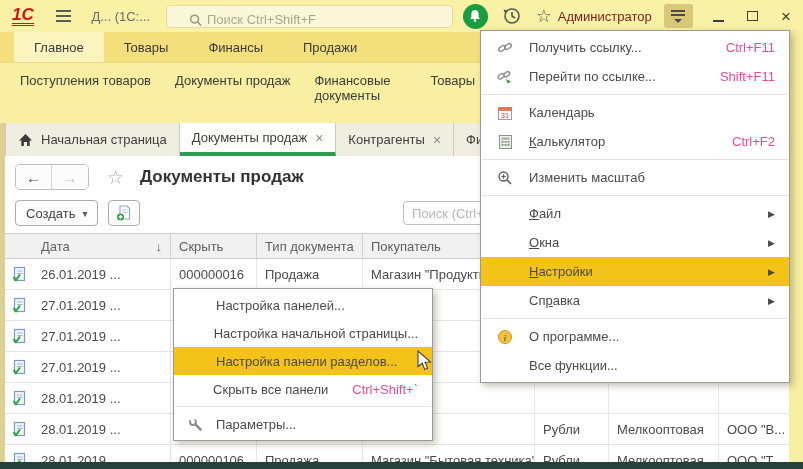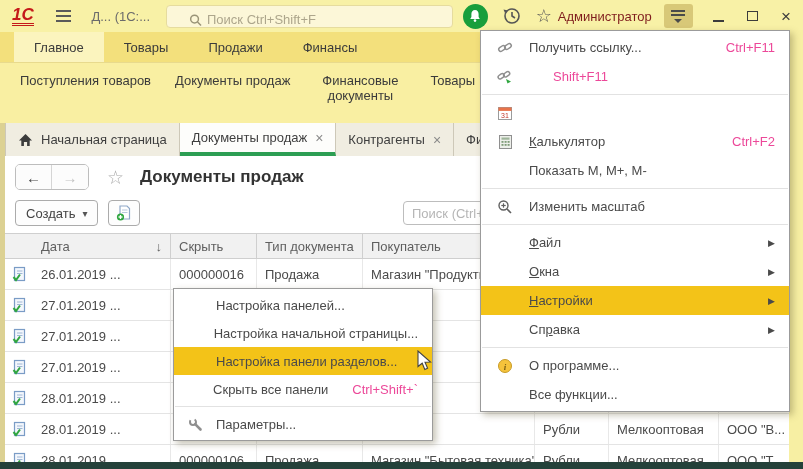--- a/index.html
+++ b/index.html
@@ -37,21 +37,21 @@
   .close-glyph { font-size:17px; color:#3c3c3c; line-height:1; }
 
   
   .ribbon-tabs { position:absolute; left:0; top:32px; width:803px; height:30px;
     background:#F3E07C; display:flex; align-items:stretch; padding-left:14px; }
   .ribbon-tab { padding:0 20px; display:flex; align-items:center; color:#3b3b3b; }
   .ribbon-tab.active { background:#FBF4BE; }
   .commands { position:absolute; left:0; top:62px; width:803px; height:61px;
     background:#F9EFA2; border-top:1px solid #E8DA8D; display:flex; padding:10px 0 0 20px; gap:24px; }
   .cmd { color:#3b3b3b; white-space:normal; }
-  .cmd.wrap { max-width:92px;text-align:center; }
+  .cmd.wrap { max-width:92px; }
 
   
   .tabbar { position:absolute; left:0; top:123px; width:789px; height:33px;
     background:#eab308; display:flex; align-items:stretch; }
   .vtab { display:flex; align-items:center; gap:8px; padding:0 12px;
     background:#F0EDE1; border-right:1px solid #CDC8B8; color:#3f3f3f; white-space:nowrap; }
   .vtab.first { border-left:1px solid #CDC8B8; margin-left:5px; }
   .vtab.active { background:#FDFDFB; border-bottom:4px solid #2C9E53; }
   .vtab .x { color:#8a8a8a; font-size:14px; }
 
@@ -167,22 +167,22 @@
       </div>
     <div class="win-btn">
         <span class="close-glyph">×</span>
       </div>
   </div>
 </div>
 
 <div class="ribbon-tabs">
   <div class="ribbon-tab active">Главное</div>
   <div class="ribbon-tab">Товары</div>
+  <div class="ribbon-tab">Финансы</div>
   <div class="ribbon-tab">Продажи</div>
-  <div class="ribbon-tab">Финансы</div>
 </div>
 <div class="commands">
   <div class="cmd">Поступления товаров</div>
   <div class="cmd">Документы продаж</div>
   <div class="cmd wrap">Финансовые документы</div>
   <div class="cmd">Товары</div>
   <div class="cmd">Ко</div>
 </div>
 
 <div class="tabbar">
@@ -423,55 +423,53 @@
   <div class="mitem">
     <span class="ic">
       <svg width="16" height="16" viewBox="0 0 16 16">
         <g fill="none" stroke="#8F8F8F" stroke-width="1.5">
           <rect x="1" y="5.5" width="6.5" height="3.8" rx="1.9" transform="rotate(-35 4 7.5)"></rect>
           <rect x="6.5" y="3.5" width="6.5" height="3.8" rx="1.9" transform="rotate(-35 9.5 5.5)"></rect>
         </g>
         <path d="M9 10 L14 12.5 L10.5 14.5 Z" fill="#2FA63F"></path>
       </svg>
     </span>
+    <span class="lbl"><span>Перейти по ссылке...</span><span class="mn"></span><span></span></span>
     <span class="sc">Shift+F11</span>
   </div>
   <div class="msep"></div>
   <div class="mitem">
     <span class="ic">
       <svg width="16" height="16" viewBox="0 0 16 16">
         <rect x="1.5" y="2.5" width="13" height="12" fill="#fff" stroke="#9B9B9B"></rect>
         <rect x="1.5" y="2.5" width="13" height="3.4" fill="#E8734A"></rect>
         <text x="8" y="12.5" font-size="7" text-anchor="middle" fill="#C0392B" font-family="Liberation Sans, sans-serif">31</text>
       </svg>
     </span>
+    <span class="lbl"><span>Кален</span><span class="mn">д</span><span>арь</span></span>
     <span class="sc"></span>
   </div>
   <div class="mitem">
     <span class="ic">
       <svg width="15" height="16" viewBox="0 0 15 16">
         <rect x="1.5" y="1.5" width="12" height="13" fill="#EDEFEA" stroke="#8F8F8F"></rect>
         <rect x="3.5" y="3.5" width="8" height="2.2" fill="#9FB59A"></rect>
         <g fill="#7E9B78">
           <rect x="3.5" y="7" width="2" height="1.8"></rect>
             <rect x="6.6" y="7" width="2" height="1.8"></rect>
             <rect x="9.6" y="7" width="2" height="1.8"></rect>
           <rect x="3.5" y="10" width="2" height="1.8"></rect>
             <rect x="6.6" y="10" width="2" height="1.8"></rect>
             <rect x="9.6" y="10" width="2" height="1.8"></rect>
         </g>
       </svg>
     </span>
     <span class="lbl"><span></span><span class="mn">К</span><span>алькулятор</span></span>
     <span class="sc">Ctrl+F2</span>
   </div>
-  <div class="mitem">
-    <span class="ic"></span>
-    <span class="lbl"><span>Показать М, М+, М-</span><span class="mn"></span><span></span></span>
-  </div>
   <div class="msep"></div>
   <div class="mitem">
     <span class="ic">
       <svg width="16" height="16" viewBox="0 0 16 16">
         <circle cx="6.5" cy="6.5" r="4.5" fill="none" stroke="#5f5f5f" stroke-width="1.4"></circle>
         <line x1="4.3" y1="6.5" x2="8.7" y2="6.5" stroke="#5f5f5f" stroke-width="1.2"></line>
         <line x1="6.5" y1="4.3" x2="6.5" y2="8.7" stroke="#5f5f5f" stroke-width="1.2"></line>
         <line x1="10" y1="10" x2="14" y2="14" stroke="#5f5f5f" stroke-width="1.6"></line>
       </svg>
     </span>

